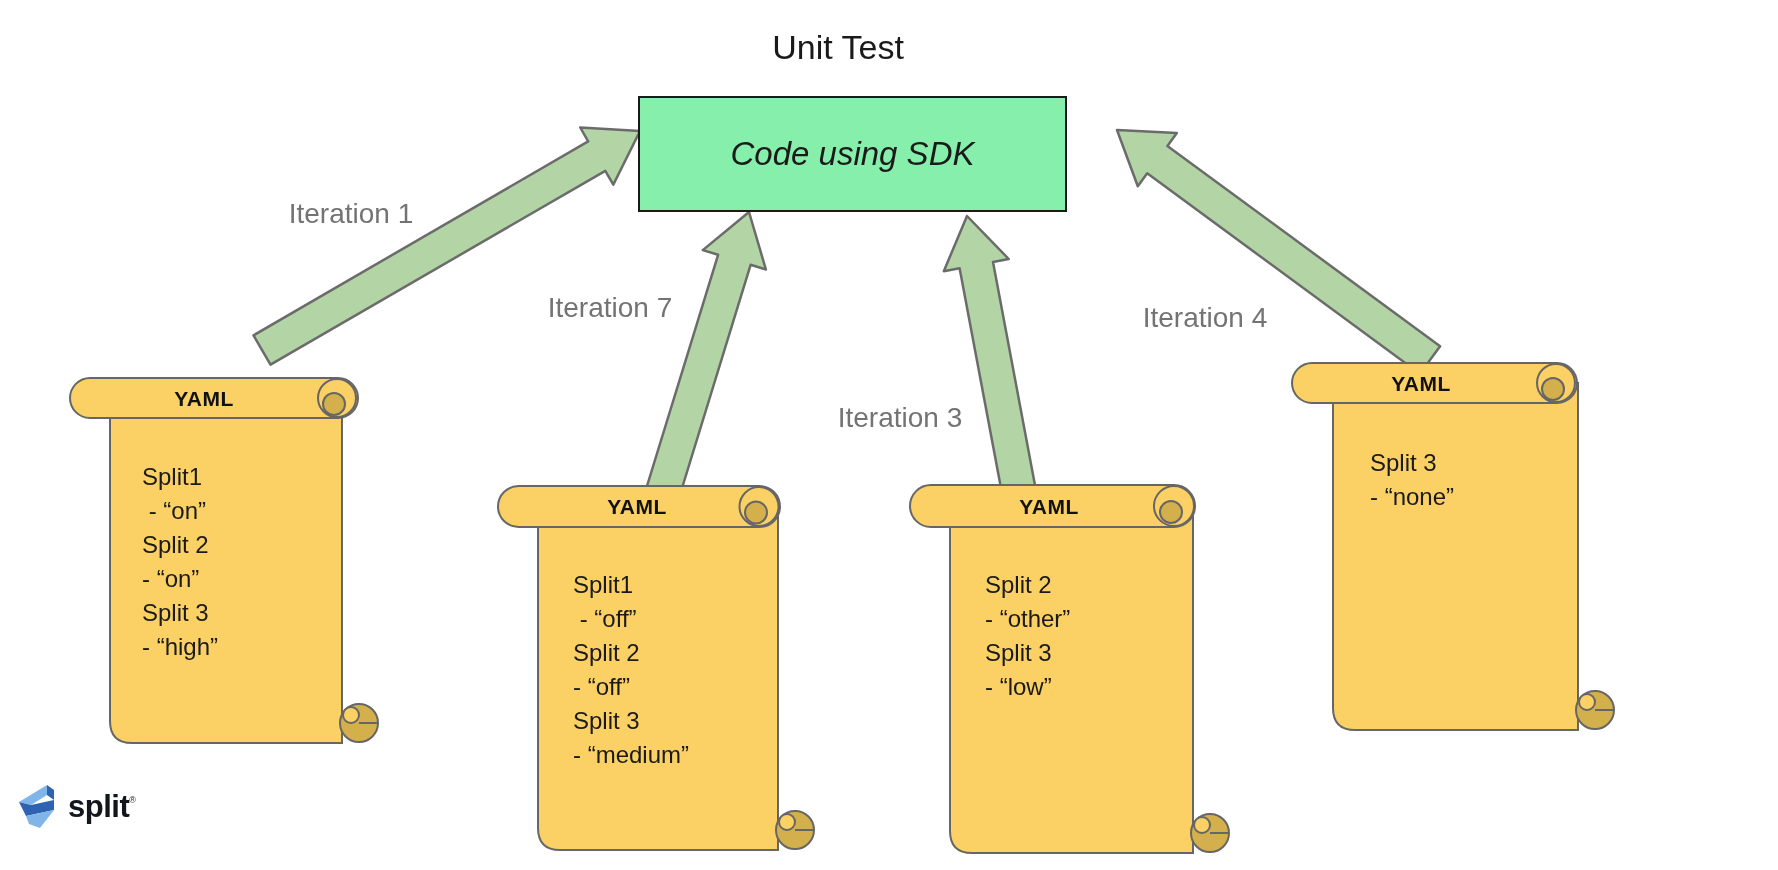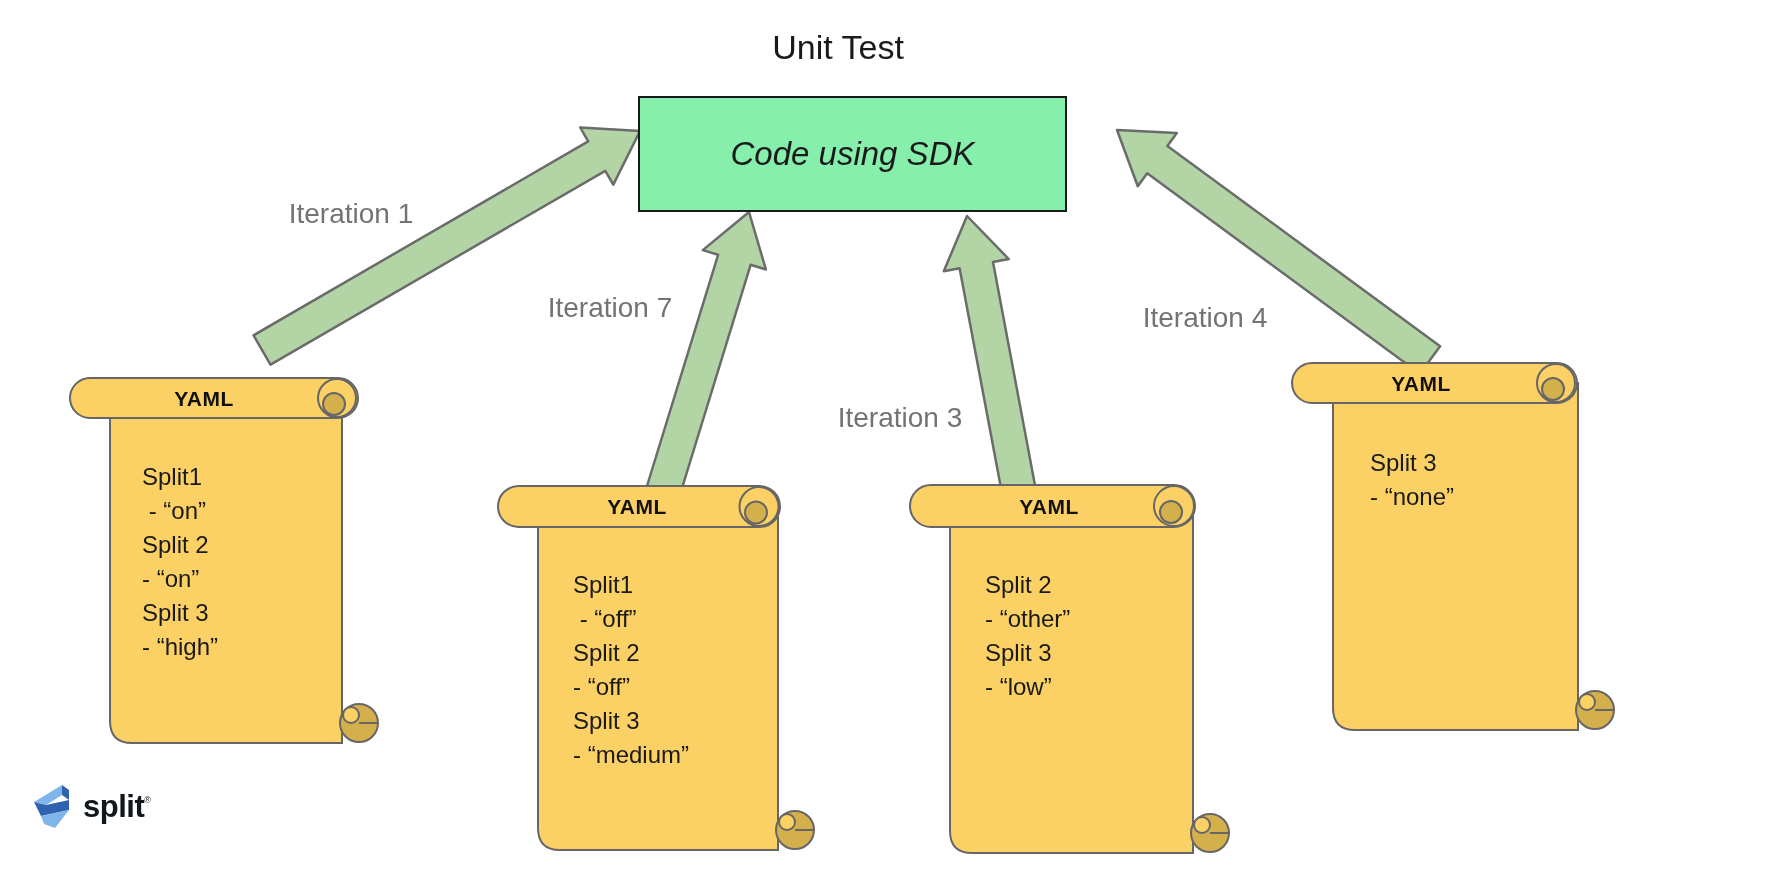--- a/index.html
+++ b/index.html
@@ -131,21 +131,21 @@
 - “off”
 Split 3
 - “medium”</div>
   <div class="abs scroll-text" style="left:985px; top:568px;">Split 2
 - “other”
 Split 3
 - “low”</div>
   <div class="abs scroll-text" style="left:1370px; top:446px;">Split 3
 - “none”</div>
 
-  <div class="abs" id="logo" style="left:31px; top:782px;">
+  <div class="abs" id="logo" style="left:16px; top:782px;">
     <svg id="logo-mark" width="44" height="48" viewBox="0 0 44 48">
       <polygon id="lg1" points="3,20 31,3 31,13 15,23" fill="#7FB5E9"></polygon>
       <polygon id="lg2" points="31,3 38,8 38,18 31,13" fill="#2F62B0"></polygon>
       <polygon id="lg3" points="3,20 15,23 38,18 38,28 10,34" fill="#2F62B0"></polygon>
       <polygon id="lg4" points="10,34 38,28 24,46 13,42" fill="#7FB5E9"></polygon>
     </svg>
     <div id="logo-text"><span>split</span><span id="logo-reg">®</span></div>
   </div>
 
 </div>

